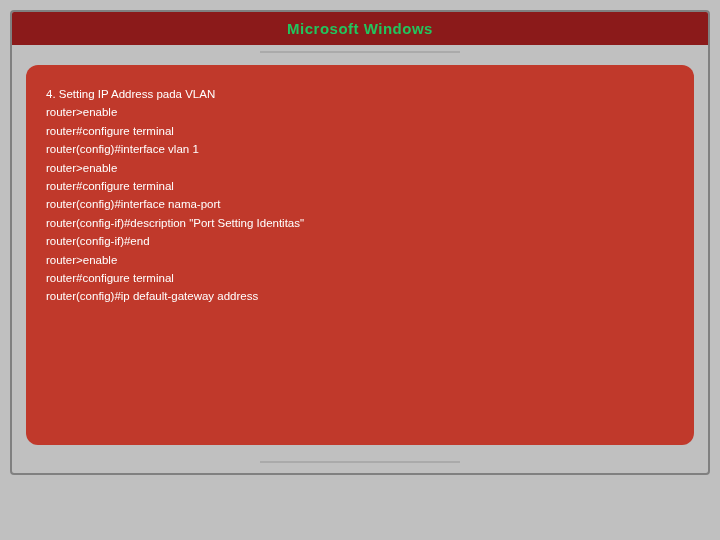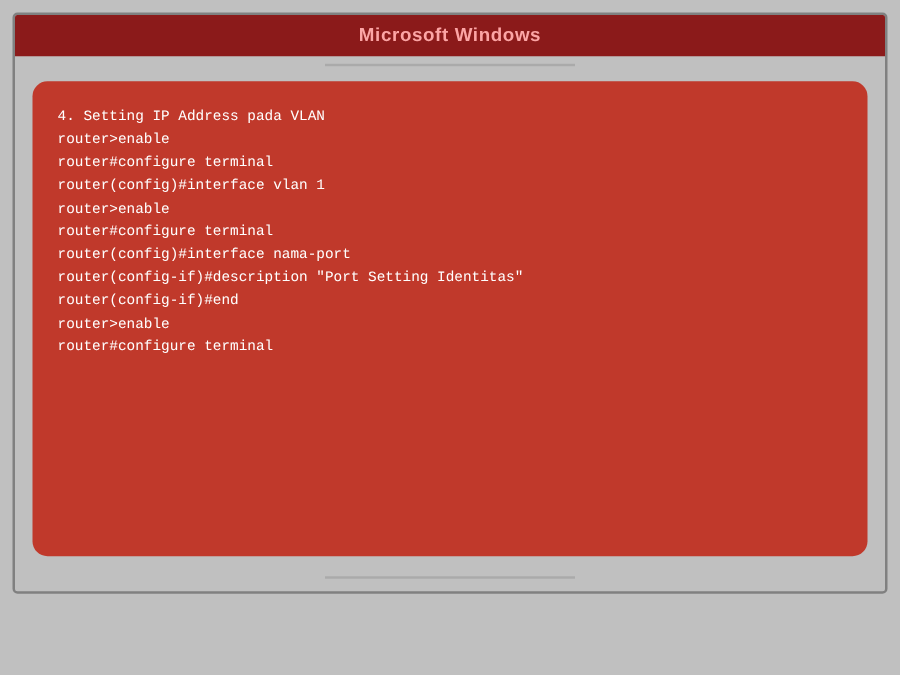--- a/index.html
+++ b/index.html
@@ -31,21 +31,21 @@
 
     .title-bar {
       background: #8B1A1A;
       padding: 8px 16px;
       display: flex;
       align-items: center;
       justify-content: center;
     }
 
     .title-bar-text {
-      color: #fca5a5;
+      color: #22c55e;
       font-size: 15px;
       font-weight: bold;
       letter-spacing: 0.5px;
     }
 
     .window-divider {
       width: 200px;
       height: 2px;
       background: #aaa;
       margin: 6px auto 0;
@@ -56,21 +56,21 @@
       border-radius: 12px;
       margin: 12px 14px;
       padding: 20px 20px 20px 20px;
       min-height: 380px;
     }
 
     .content-text {
       color: #ffffff;
       font-size: 11.5px;
       line-height: 1.6;
-      font-family: Liberation Mono, monospace;
+      font-family: Liberation Sans, sans-serif;
     }
 
     .content-text p {
       margin: 0;
       padding: 0;
     }
 
     .bottom-bar {
       display: flex;
       justify-content: center;
@@ -98,19 +98,20 @@
         <p>router&gt;enable</p>
         <p>router#configure terminal</p>
         <p>router(config)#interface vlan 1</p>
         <p>router&gt;enable</p>
         <p>router#configure terminal</p>
         <p>router(config)#interface nama-port</p>
         <p>router(config-if)#description "Port Setting Identitas"</p>
         <p>router(config-if)#end</p>
         <p>router&gt;enable</p>
         <p>router#configure terminal</p>
+        <p>router(config)#ip default-gateway address</p>
       </div>
   </div>
 
   <div class="bottom-bar">
     <div class="bottom-divider"></div>
   </div>
 </div>
 
 </body></html>

